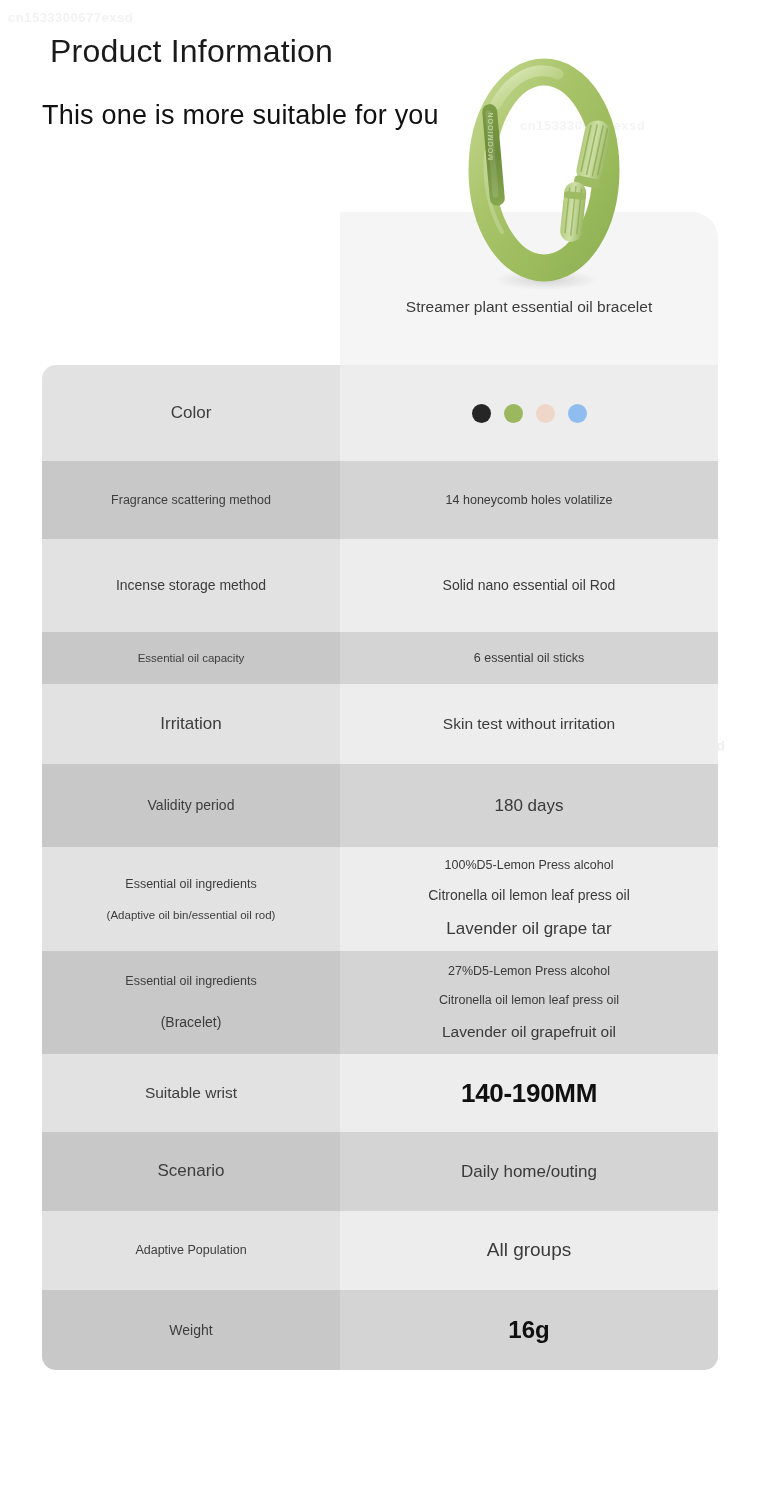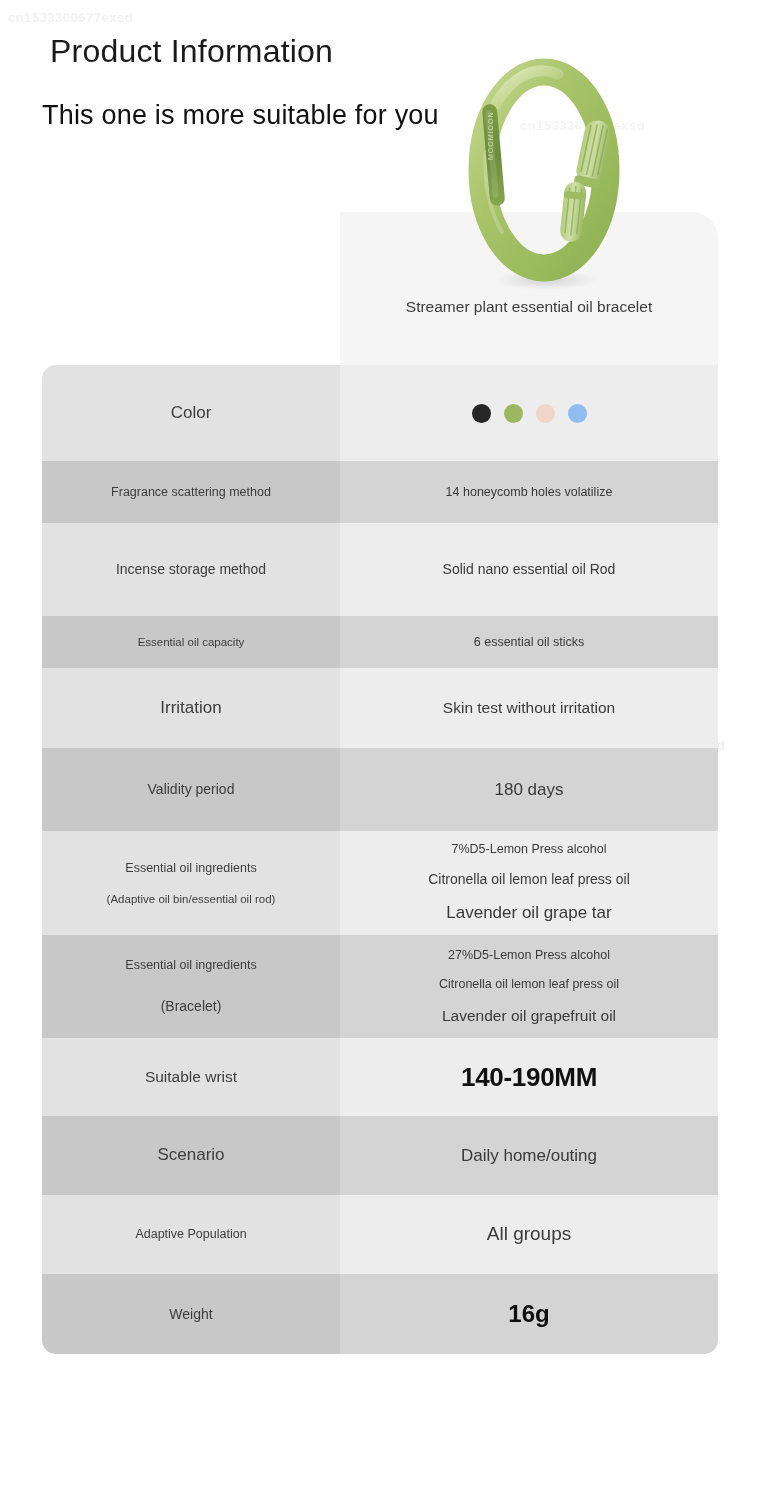--- a/index.html
+++ b/index.html
@@ -195,21 +195,21 @@
         </div>
         <div class="value-cell">
           <div class="swatches">
             <span class="swatch" style="background: rgb(38, 38, 38);"></span>
             <span class="swatch" style="background: rgb(156, 184, 95);"></span>
             <span class="swatch" style="background: rgb(240, 214, 200);"></span>
             <span class="swatch" style="background: rgb(143, 189, 240);"></span>
           </div>
         </div>
       </div>
-      <div class="row shade-dark" style="height: 62px;">
+      <div class="row shade-dark" style="height: 78px;">
         <div class="label-cell">
           <div class="lbl fs-sm">Fragrance scattering method</div>
         </div>
         <div class="value-cell">
           <div class="val fs-sm">14 honeycomb holes volatilize</div>
         </div>
       </div>
       <div class="row shade-light" style="height: 93px;">
         <div class="label-cell">
           <div class="lbl fs-md">Incense storage method</div>
@@ -241,21 +241,21 @@
         <div class="value-cell">
           <div class="val fs-xl">180 days</div>
         </div>
       </div>
       <div class="row shade-light" style="height: 104px;">
         <div class="label-cell">
           <div class="lbl fs-sm">Essential oil ingredients</div>
           <div class="lbl fs-xs" style="margin-top: 14px;">(Adaptive oil bin/essential oil rod)</div>
         </div>
         <div class="value-cell">
-          <div class="val ing-line fs-sm" style="margin-top: 0px;">7%D5-Lemon Press alcohol</div>
+          <div class="val ing-line fs-sm" style="margin-top: 0px;">100%D5-Lemon Press alcohol</div>
           <div class="val ing-line fs-md" style="margin-top: 10px;">Citronella oil lemon leaf press oil</div>
           <div class="val ing-line fs-xl" style="margin-top: 10px;">Lavender oil grape tar</div>
         </div>
       </div>
       <div class="row shade-dark" style="height: 103px;">
         <div class="label-cell">
           <div class="lbl fs-sm">Essential oil ingredients</div>
           <div class="lbl fs-md" style="margin-top: 22px;">(Bracelet)</div>
         </div>
         <div class="value-cell">

